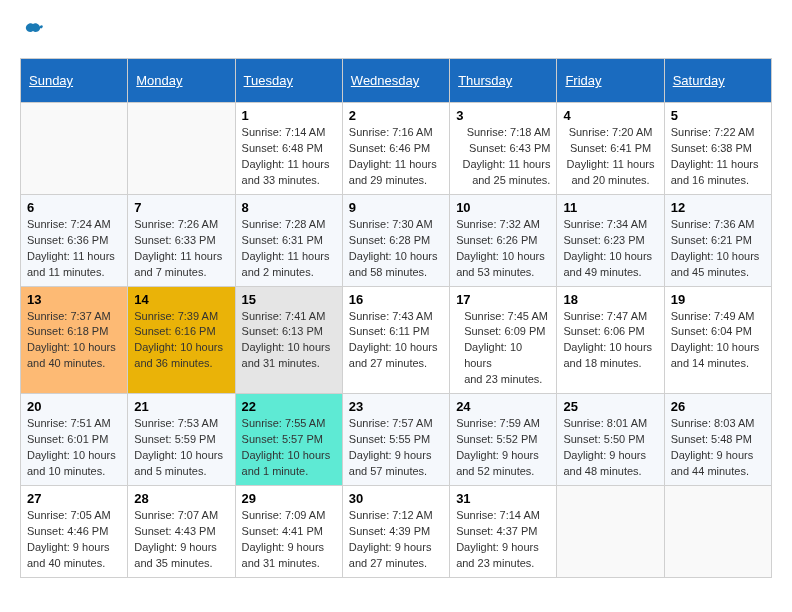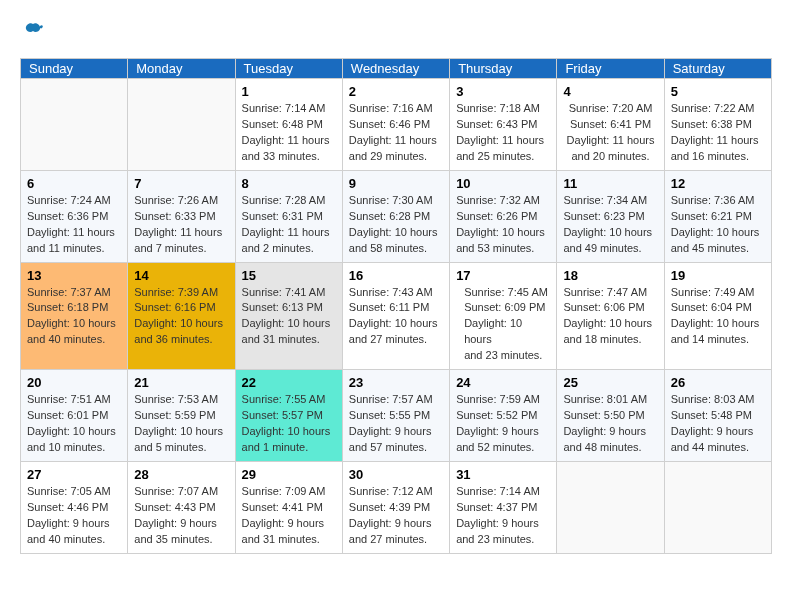--- a/index.html
+++ b/index.html
@@ -42,25 +42,26 @@
       color: #444;
     }
     .calendar {
       width: 100%;
       border-collapse: collapse;
       font-size: 11px;
     }
     .calendar th {
       background: #1a6bbf;
       color: #fff;
-      padding: 2px 8px;
+      padding: 14px 8px;
       text-align: left;
       font-size: 13px;
       font-weight: normal;
       border: 1px solid #ccc;
+      text-decoration: underline;
     }
     .calendar td {
       border: 1px solid #d0d0d0;
       vertical-align: top;
       padding: 5px 6px;
       width: 107px;
       min-height: 75px;
     }
     .calendar tr:nth-child(even) td {
       background: #f5f8fc;
@@ -127,21 +128,21 @@
         </td>
         <td style="background: rgb(255, 255, 255);">
           <div class="day-number">2</div>
           <div class="day-info" style="white-space: pre-line;">Sunrise: 7:16 AM
 Sunset: 6:46 PM
 Daylight: 11 hours
 and 29 minutes.</div>
         </td>
         <td style="background: rgb(255, 255, 255);">
           <div class="day-number">3</div>
-          <div class="day-info" style="white-space: pre-line;">Sunrise: 7:18 AM
+          <div class="day-info" style="white-space: pre-line; text-align: right;">Sunrise: 7:18 AM
 Sunset: 6:43 PM
 Daylight: 11 hours
 and 25 minutes.</div>
         </td>
         <td style="background: rgb(255, 255, 255);">
           <div class="day-number">4</div>
           <div class="day-info" style="white-space: pre-line; text-align: center;">Sunrise: 7:20 AM
 Sunset: 6:41 PM
 Daylight: 11 hours
 and 20 minutes.</div>

